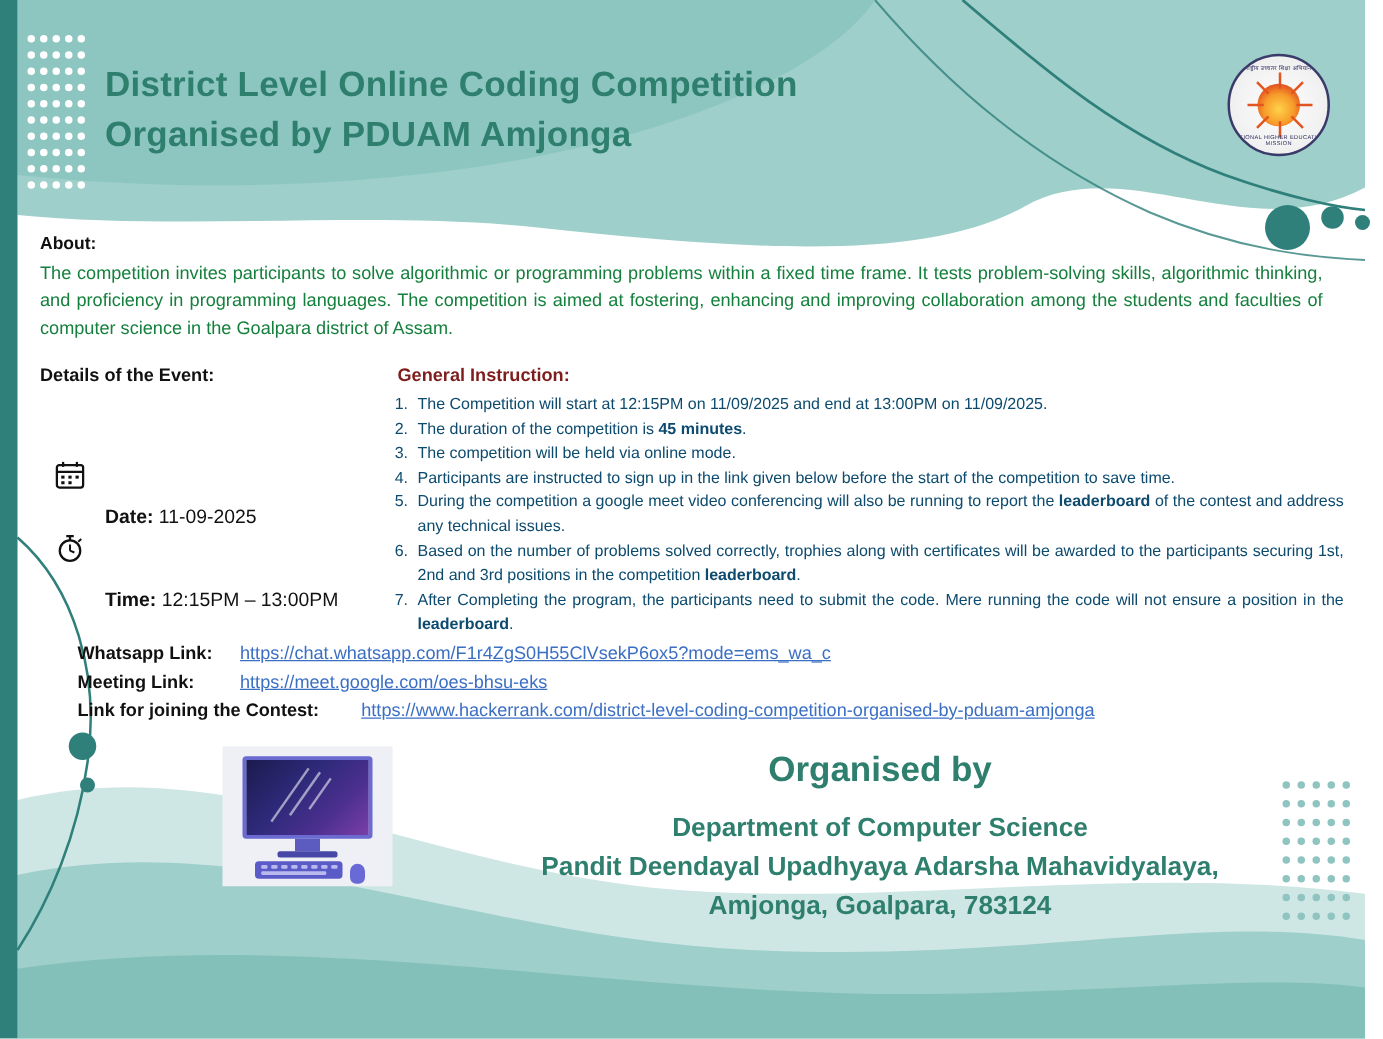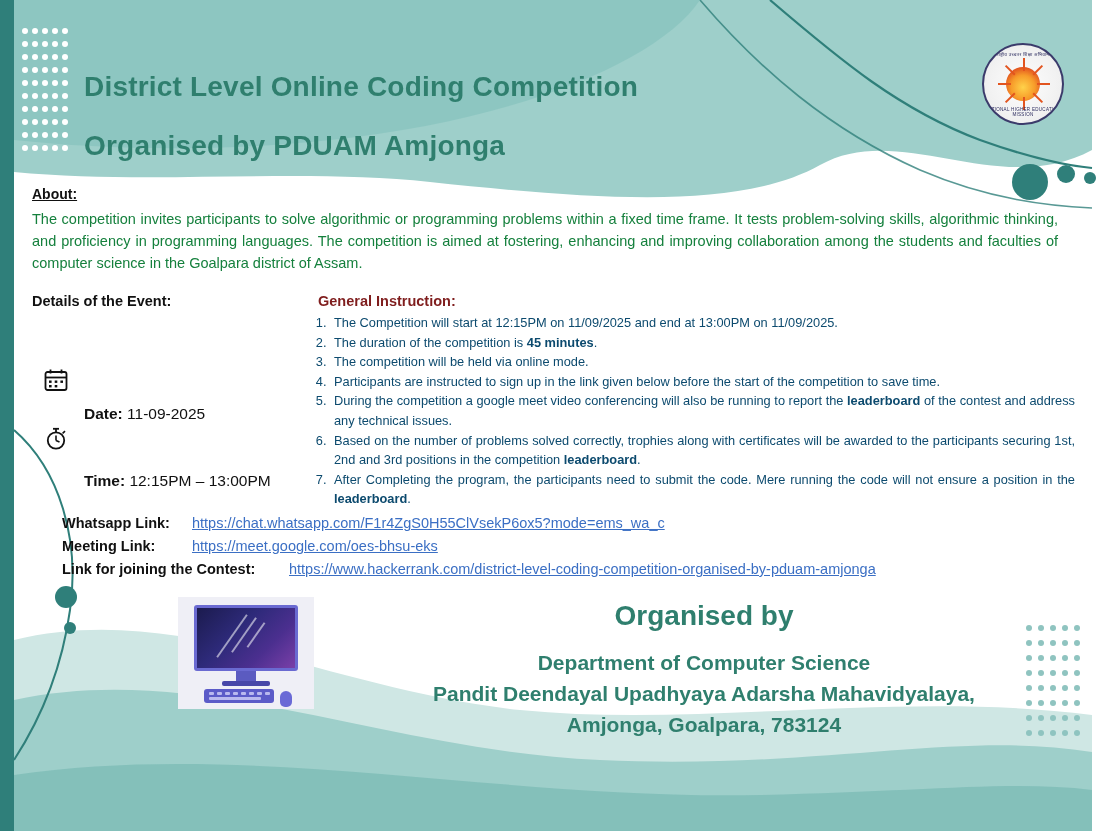--- a/index.html
+++ b/index.html
@@ -68,21 +68,21 @@
     position: absolute;
     left: 84px;
     top: 48px;
     width: 700px;
     color: #2f7f6e;
     font-size: 28px;
     font-weight: bold;
     line-height: 40px;
     letter-spacing: 0.2px;
   }
-  .header-title span { display: block; margin-top: 19px; }
+  .header-title span { display: block; }
 
   .logo {
     position: absolute;
     right: 42px;
     top: 43px;
     width: 82px;
     height: 82px;
     border-radius: 50%;
     background: radial-gradient(circle at 50% 50%, #fdfdfd 0%, #f2f2f2 60%, #e8e8e8 100%);
     border: 2px solid #3b3b6b;
@@ -117,21 +117,20 @@
     transform-origin: 50% 0;
   }
 
   
   .about-head {
     position: absolute;
     left: 32px; top: 186px;
     font-size: 14px;
     font-weight: bold;
     color: #111;
-    text-decoration: underline;
   }
   .about-body {
     position: absolute;
     left: 32px; top: 208px;
     width: 1026px;
     font-size: 14.5px;
     line-height: 22px;
     color: #15803d;
     text-align: justify;
   }

